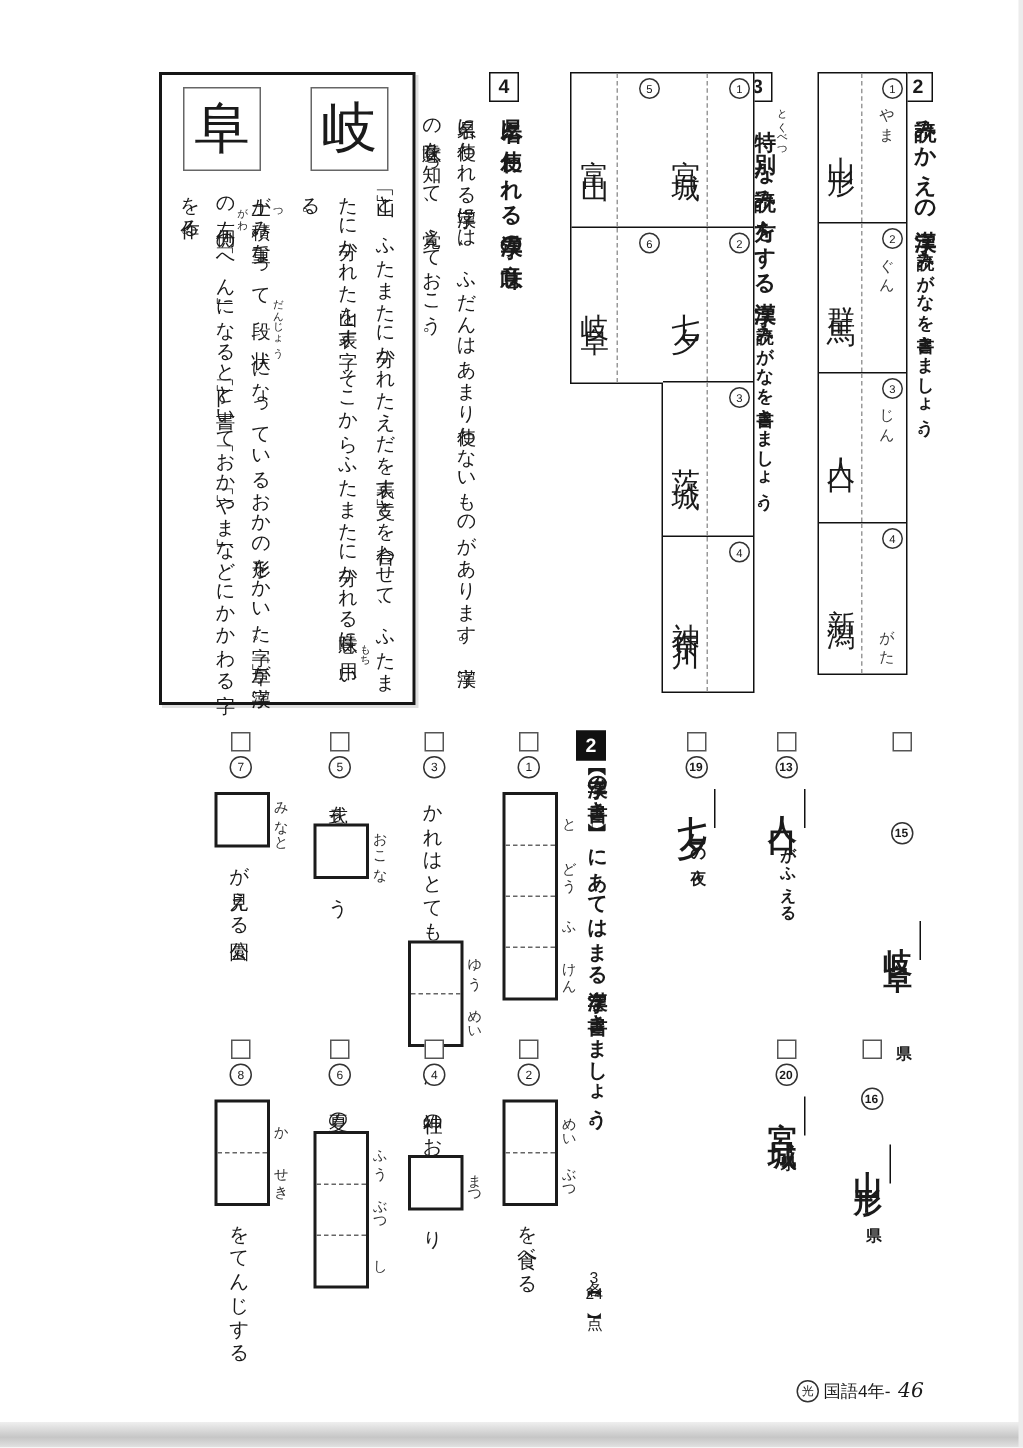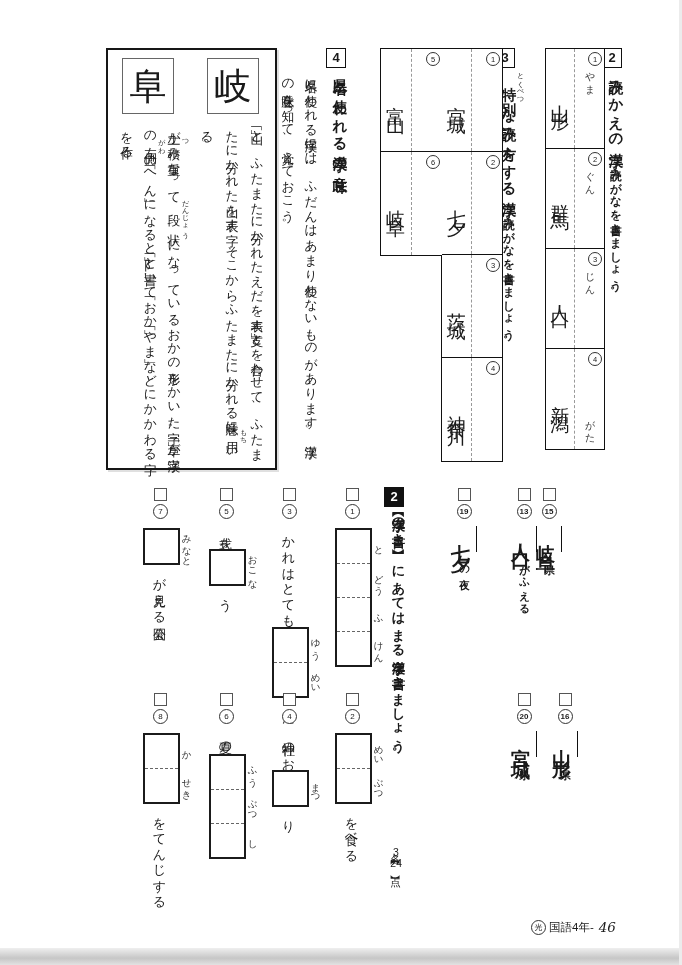--- a/index.html
+++ b/index.html
@@ -185,30 +185,30 @@
     <div class="ksq" style="left:99px;top:8px;">
         <span>岐</span>
       </div>
     <div class="ksq" style="left:14px;top:8px;">
         <span>阜</span>
       </div>
     <div class="kexp" style="left:85px;top:72px;width:76px;height:336px;">「山」と、ふたまたに分かれたえだを表す「支」とを合わせて、ふたまたに分かれた山を表す字。そこからふたまたに分かれる意味に<ruby>用<rt>もち</rt></ruby>いる。</div>
     <div class="kexp" style="left:3px;top:72px;width:78px;height:336px;line-height:1.85;">土が<ruby>積<rt>つ</rt></ruby>み重なって<ruby>段状<rt>だんじょう</rt></ruby>になっているおかの形をかいた字。「阜」が漢字の左<ruby>側<rt>がわ</rt></ruby>の「へん」になると「阝」と書いて「おか」「やま」などにかかわる字を作る。</div>
   </div>
 
-  <div class="ritem" style="left:536px;top:488px;">
+  <div class="ritem" style="left:588px;top:488px;gap:44px;">
     <div class="chk"></div>
     <div class="cnum">15</div>
     <div class="rkwrap">
         <span class="rkanji">岐阜</span>
         <span class="aline"></span>
       </div>
     <div class="rtail">県</div>
   </div>
-  <div class="ritem" style="left:552px;top:693px;">
+  <div class="ritem" style="left:568px;top:693px;gap:16px;">
     <div class="chk"></div>
     <div class="cnum">16</div>
     <div class="rkwrap">
         <span class="rkanji">山形</span>
         <span class="aline"></span>
       </div>
     <div class="rtail">県</div>
   </div>
   <div class="ritem" style="left:511px;top:488px;">
     <div class="chk"></div>

